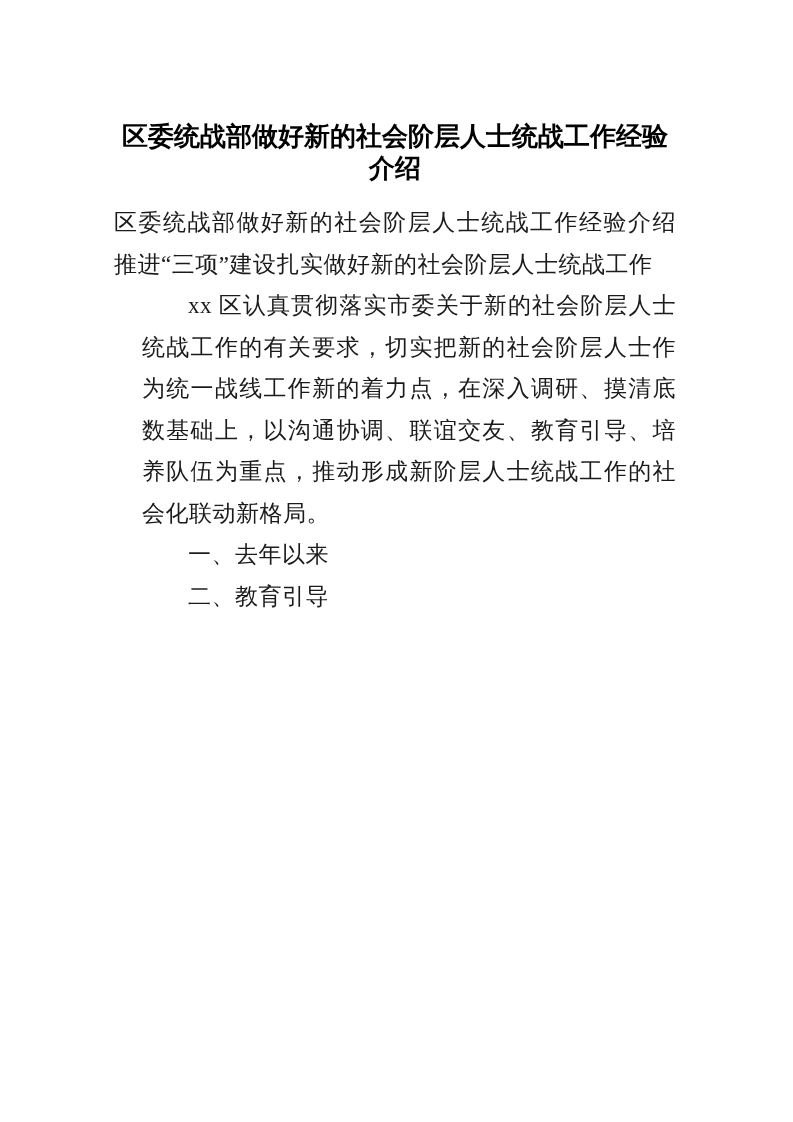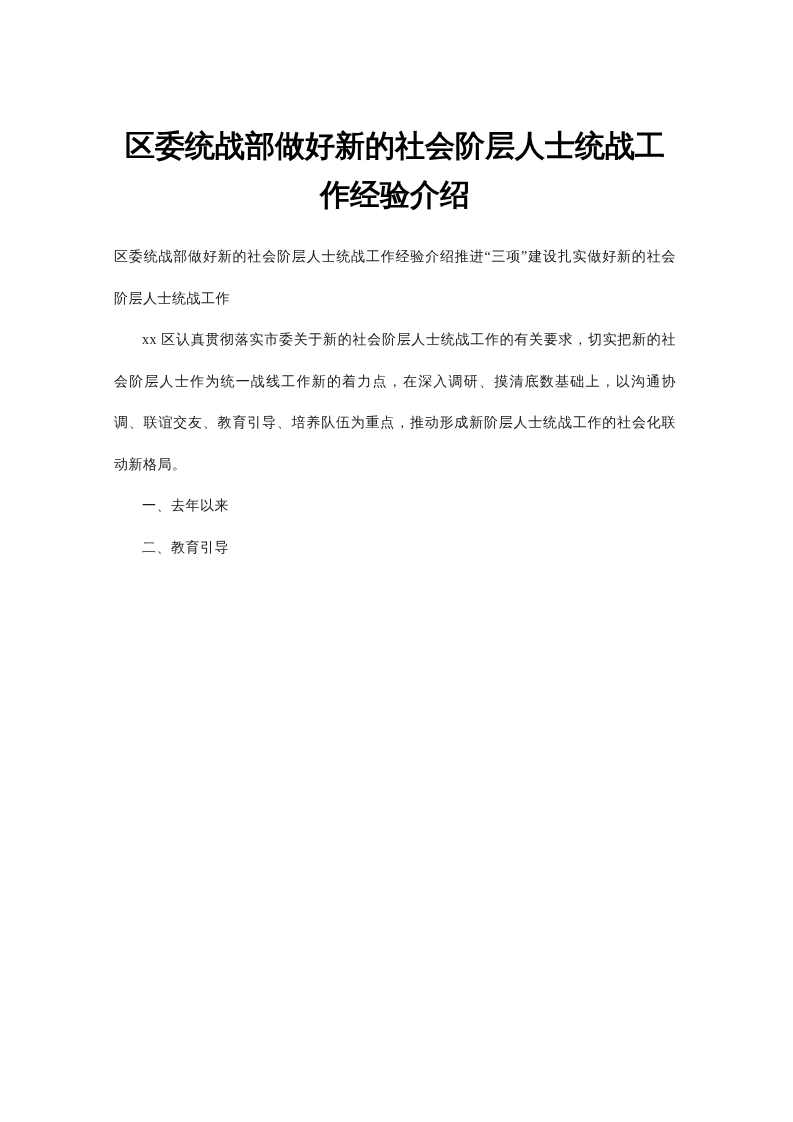--- a/index.html
+++ b/index.html
@@ -12,40 +12,41 @@
     width: 793px;
     height: 1122px;
     background: #ffffff;
     color: #1b1b1b;
     font-family: "Liberation Serif", "DejaVu Serif", serif;
     box-sizing: border-box;
     padding: 121px 117px 0 114px;
     overflow: hidden;
   }
   .title {
-    font-size: 30px;
+    font-size: 26px;
     font-weight: bold;
-    line-height: 49px;
+    line-height: 32px;
     text-align: center;
     letter-spacing: 0px;
     margin: 0 0 17px 0;
     color: #000000;
   }
   .para {
-    font-size: 14px;
+    font-size: 23px;
     line-height: 41.5px;
     letter-spacing: 0.5px;
     margin: 0;
     text-align: justify;
     text-justify: inter-ideograph;
     text-align-last: left;
     word-break: normal;
   }
   .indent {
     text-indent: 2em;
+    margin-left: 28px;
   }
 </style>
 </head>
 <body>
 
 <div class="page">
   <h1 class="title">区委统战部做好新的社会阶层人士统战工作经验介绍</h1>
 
   <div>
     <p class="para">区委统战部做好新的社会阶层人士统战工作经验介绍推进“三项”建设扎实做好新的社会阶层人士统战工作</p>

